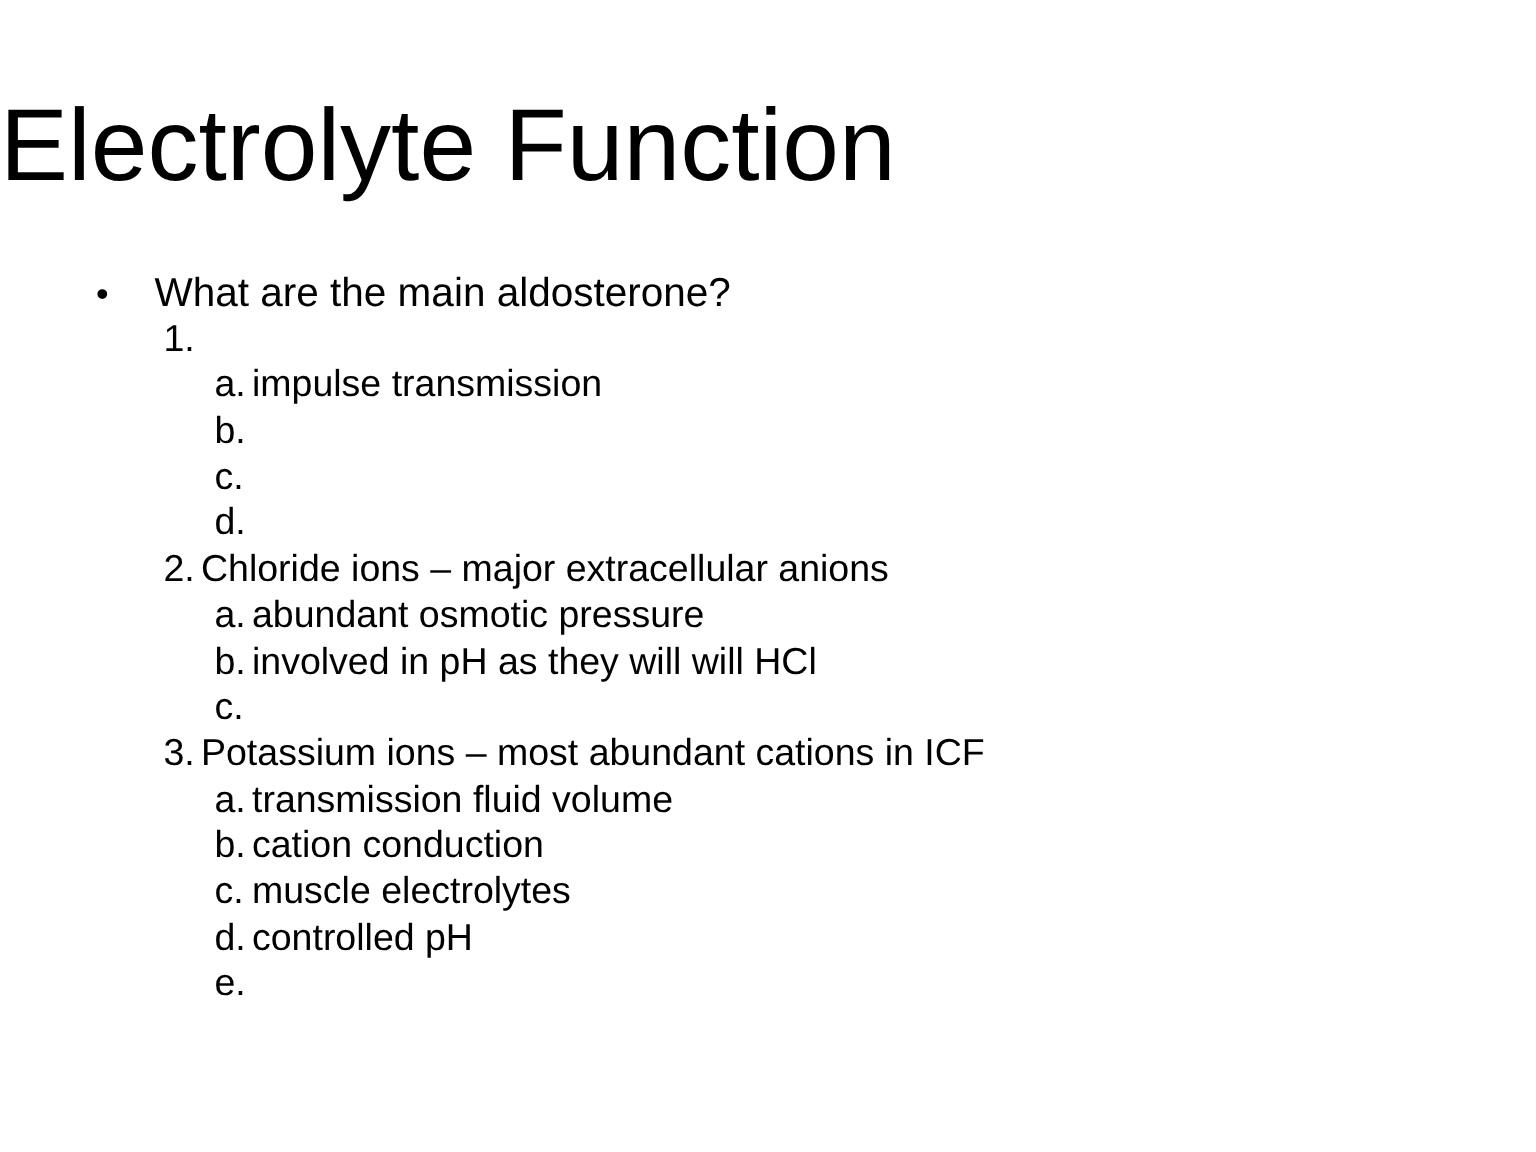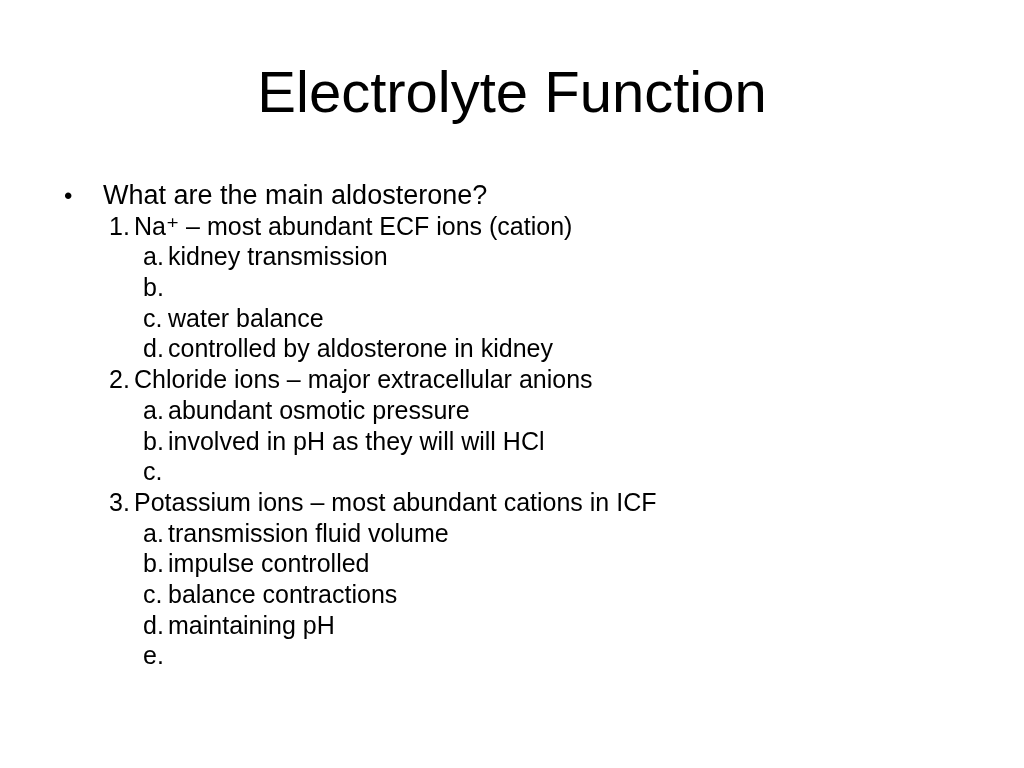--- a/index.html
+++ b/index.html
@@ -12,22 +12,21 @@
     color: #000000;
     font-family: "Liberation Sans", "DejaVu Sans", sans-serif;
     overflow: hidden;
     margin: 0 auto;
   }
   .title {
     position: absolute;
     top: 63px;
     left: 0;
     width: 100%;
-    text-align: center;
-    font-size: 58px;
+    font-size: 68px;
     font-weight: 400;
     line-height: 1;
     letter-spacing: 0px;
     white-space: nowrap;
   }
   .content {
     position: absolute;
     top: 180px;
     left: 0;
     width: 100%;
@@ -55,36 +54,33 @@
 
   <div class="content">
 
     <div class="line l0">
       <span class="marker">•</span>
       <span class="txt">What are the main aldosterone?</span>
     </div>
 
     <div class="line l1">
       <span class="marker">1.</span>
-      <span class="txt">Na⁺ – most abundant ECF ions (cation)</span>
     </div>
     <div class="line l2">
       <span class="marker">a.</span>
-      <span class="txt">kidney transmission</span>
+      <span class="txt">impulse transmission</span>
     </div>
     <div class="line l2">
       <span class="marker">b.</span>
     </div>
     <div class="line l2">
       <span class="marker">c.</span>
-      <span class="txt">water balance</span>
     </div>
     <div class="line l2">
       <span class="marker">d.</span>
-      <span class="txt">controlled by aldosterone in kidney</span>
     </div>
 
     <div class="line l1">
       <span class="marker">2.</span>
       <span class="txt">Chloride ions – major extracellular anions</span>
     </div>
     <div class="line l2">
       <span class="marker">a.</span>
       <span class="txt">abundant osmotic pressure</span>
     </div>
@@ -99,28 +95,28 @@
     <div class="line l1">
       <span class="marker">3.</span>
       <span class="txt">Potassium ions – most abundant cations in ICF</span>
     </div>
     <div class="line l2">
       <span class="marker">a.</span>
       <span class="txt">transmission fluid volume</span>
     </div>
     <div class="line l2">
       <span class="marker">b.</span>
-      <span class="txt">impulse controlled</span>
+      <span class="txt">cation conduction</span>
     </div>
     <div class="line l2">
       <span class="marker">c.</span>
-      <span class="txt">balance contractions</span>
+      <span class="txt">muscle electrolytes</span>
     </div>
     <div class="line l2">
       <span class="marker">d.</span>
-      <span class="txt">maintaining pH</span>
+      <span class="txt">controlled pH</span>
     </div>
     <div class="line l2">
       <span class="marker">e.</span>
     </div>
 
   </div>
 </div>
 
 </body></html>

